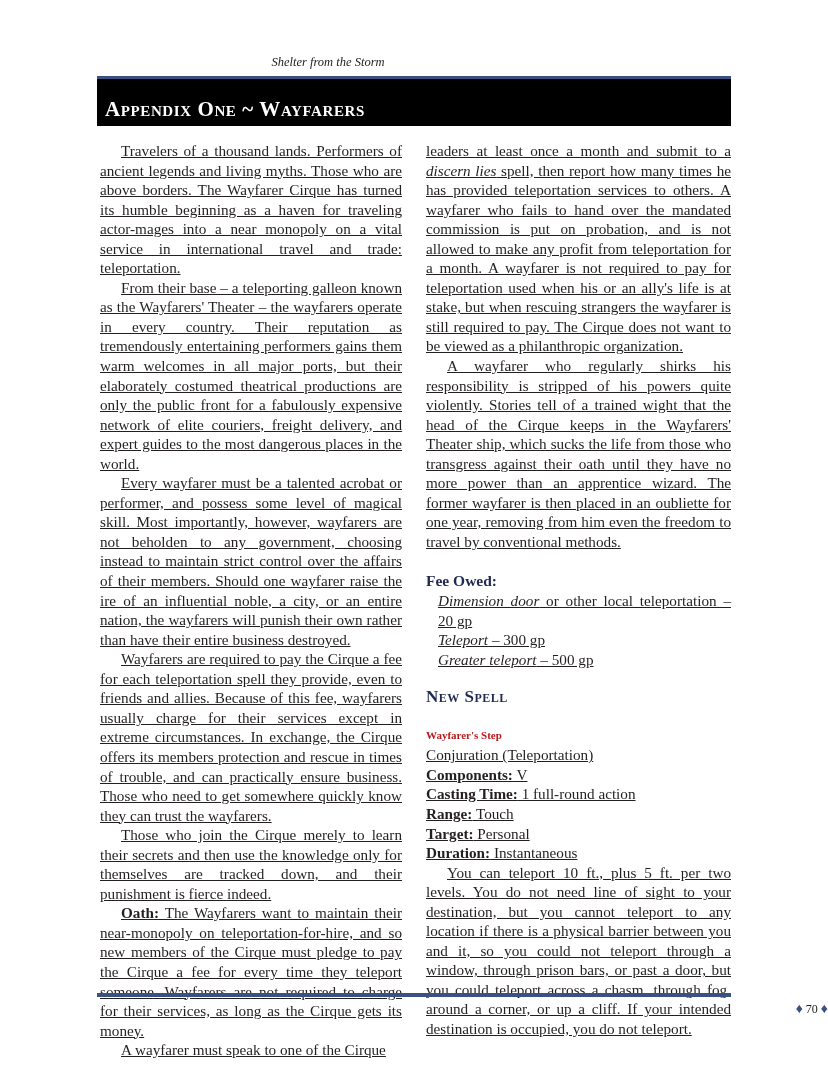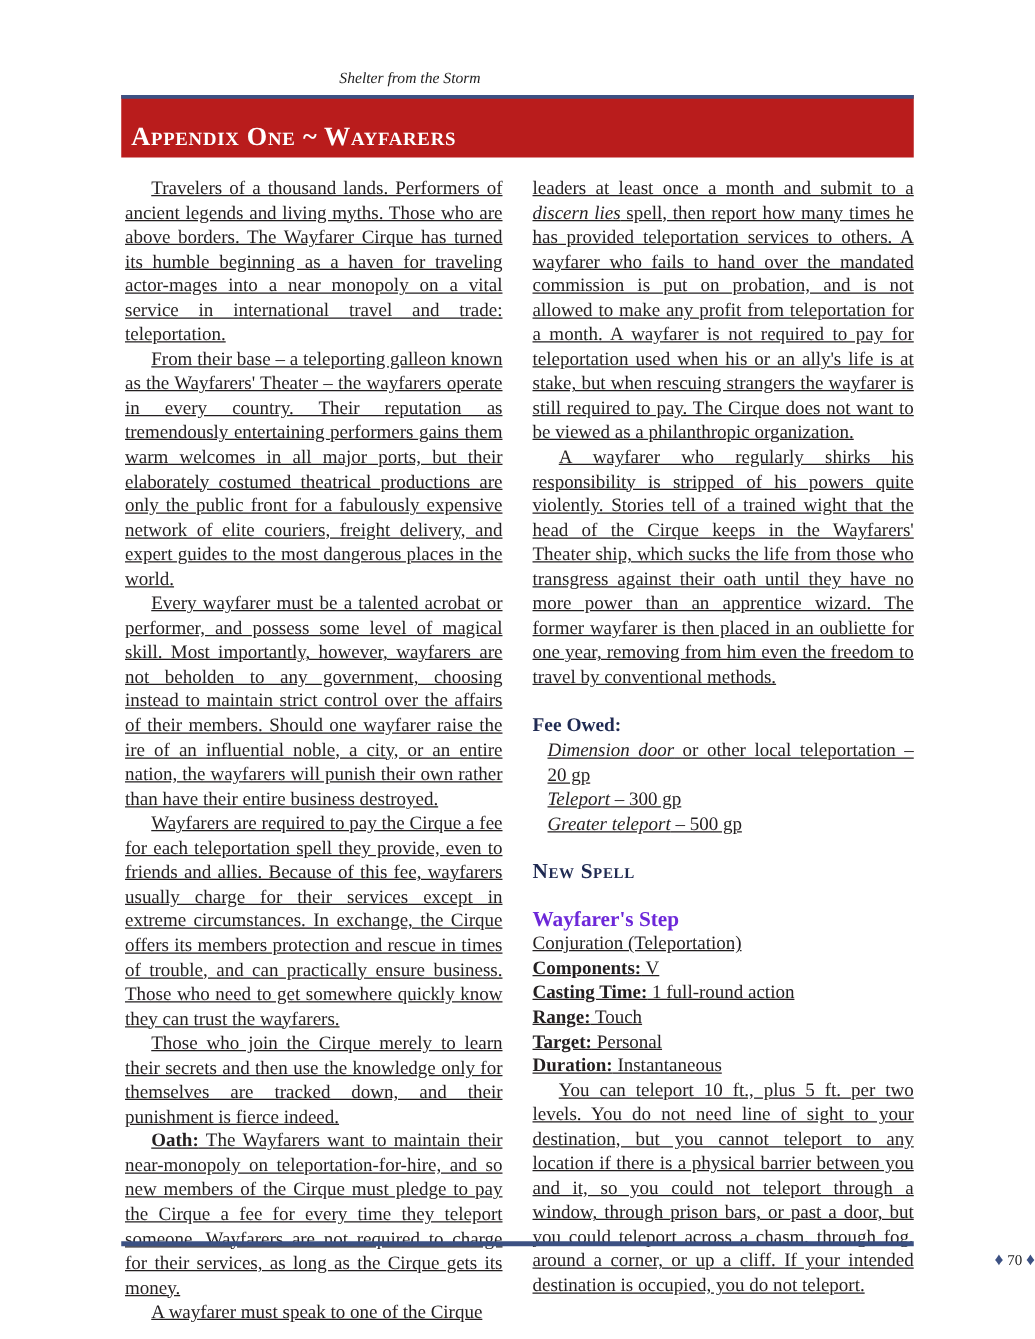--- a/index.html
+++ b/index.html
@@ -1,34 +1,34 @@
 <!DOCTYPE html>
 <html><head>
 <meta charset="utf-8">
 <style>
   html, body { margin: 0; padding: 0; background: #ffffff; }
   body { width: 828px; height: 1071px; position: relative; overflow: hidden;
          font-family: "Liberation Serif", "DejaVu Serif", serif; color: #231f20; }
   .running-head { position: absolute; top: 55px; left: 0; width: 656px; text-align: center;
                   font-style: italic; font-size: 12.5px; color: #222; }
   .title-bar { position: absolute; left: 97px; top: 76px; width: 634px; height: 50px;
-               background: #b91c1c; border-top: 3px solid #3c5183; box-sizing: border-box; }
+               background: #000000; border-top: 3px solid #3c5183; box-sizing: border-box; }
   .title-text { position: absolute; left: 8px; bottom: 4px; color: #ffffff; font-weight: bold;
                 font-size: 21px; font-variant: small-caps; letter-spacing: 0.6px; }
   .col { position: absolute; top: 141px; font-size: 15.2px; line-height: 19.55px; text-align: justify; }
   .col-left { left: 100px; width: 302px; }
   .col-right { left: 426px; width: 305px; }
   .col p { margin: 0; text-indent: 21px; text-decoration: underline; }
   .col p.noind { text-indent: 0; }
   .col p.hang { text-indent: 0; padding-left: 12px; }
   b.lead { font-weight: bold; }
   .sub-heading { color: #1f2a52; font-weight: bold; font-size: 15.5px; margin: 20px 0 0 0; }
   .section-heading { color: #1f2a52; font-weight: bold; font-size: 17px; font-variant: small-caps;
                      letter-spacing: 0.5px; margin: 18px 0 16px 0; }
-  .spell-name { color: #6d28d9; font-weight: bold; font-size: 17px; margin: 19px 0 0 0; }
+  .spell-name { color: #b91c1c; font-weight: bold; font-size: 11px; margin: 19px 0 0 0; }
   .footer-rule { position: absolute; left: 97px; top: 993px; width: 634px; height: 4px; background: #3c5183; }
   .folio { position: absolute; top: 1001px; left: 0; width: 828px; text-align: right; font-size: 12px; color: #222; }
   .diamond { color: #3c5183; font-size: 14px; }
 </style>
 </head>
 <body>
 
 <div class="running-head">Shelter from the Storm</div>
 
 <div class="title-bar">

